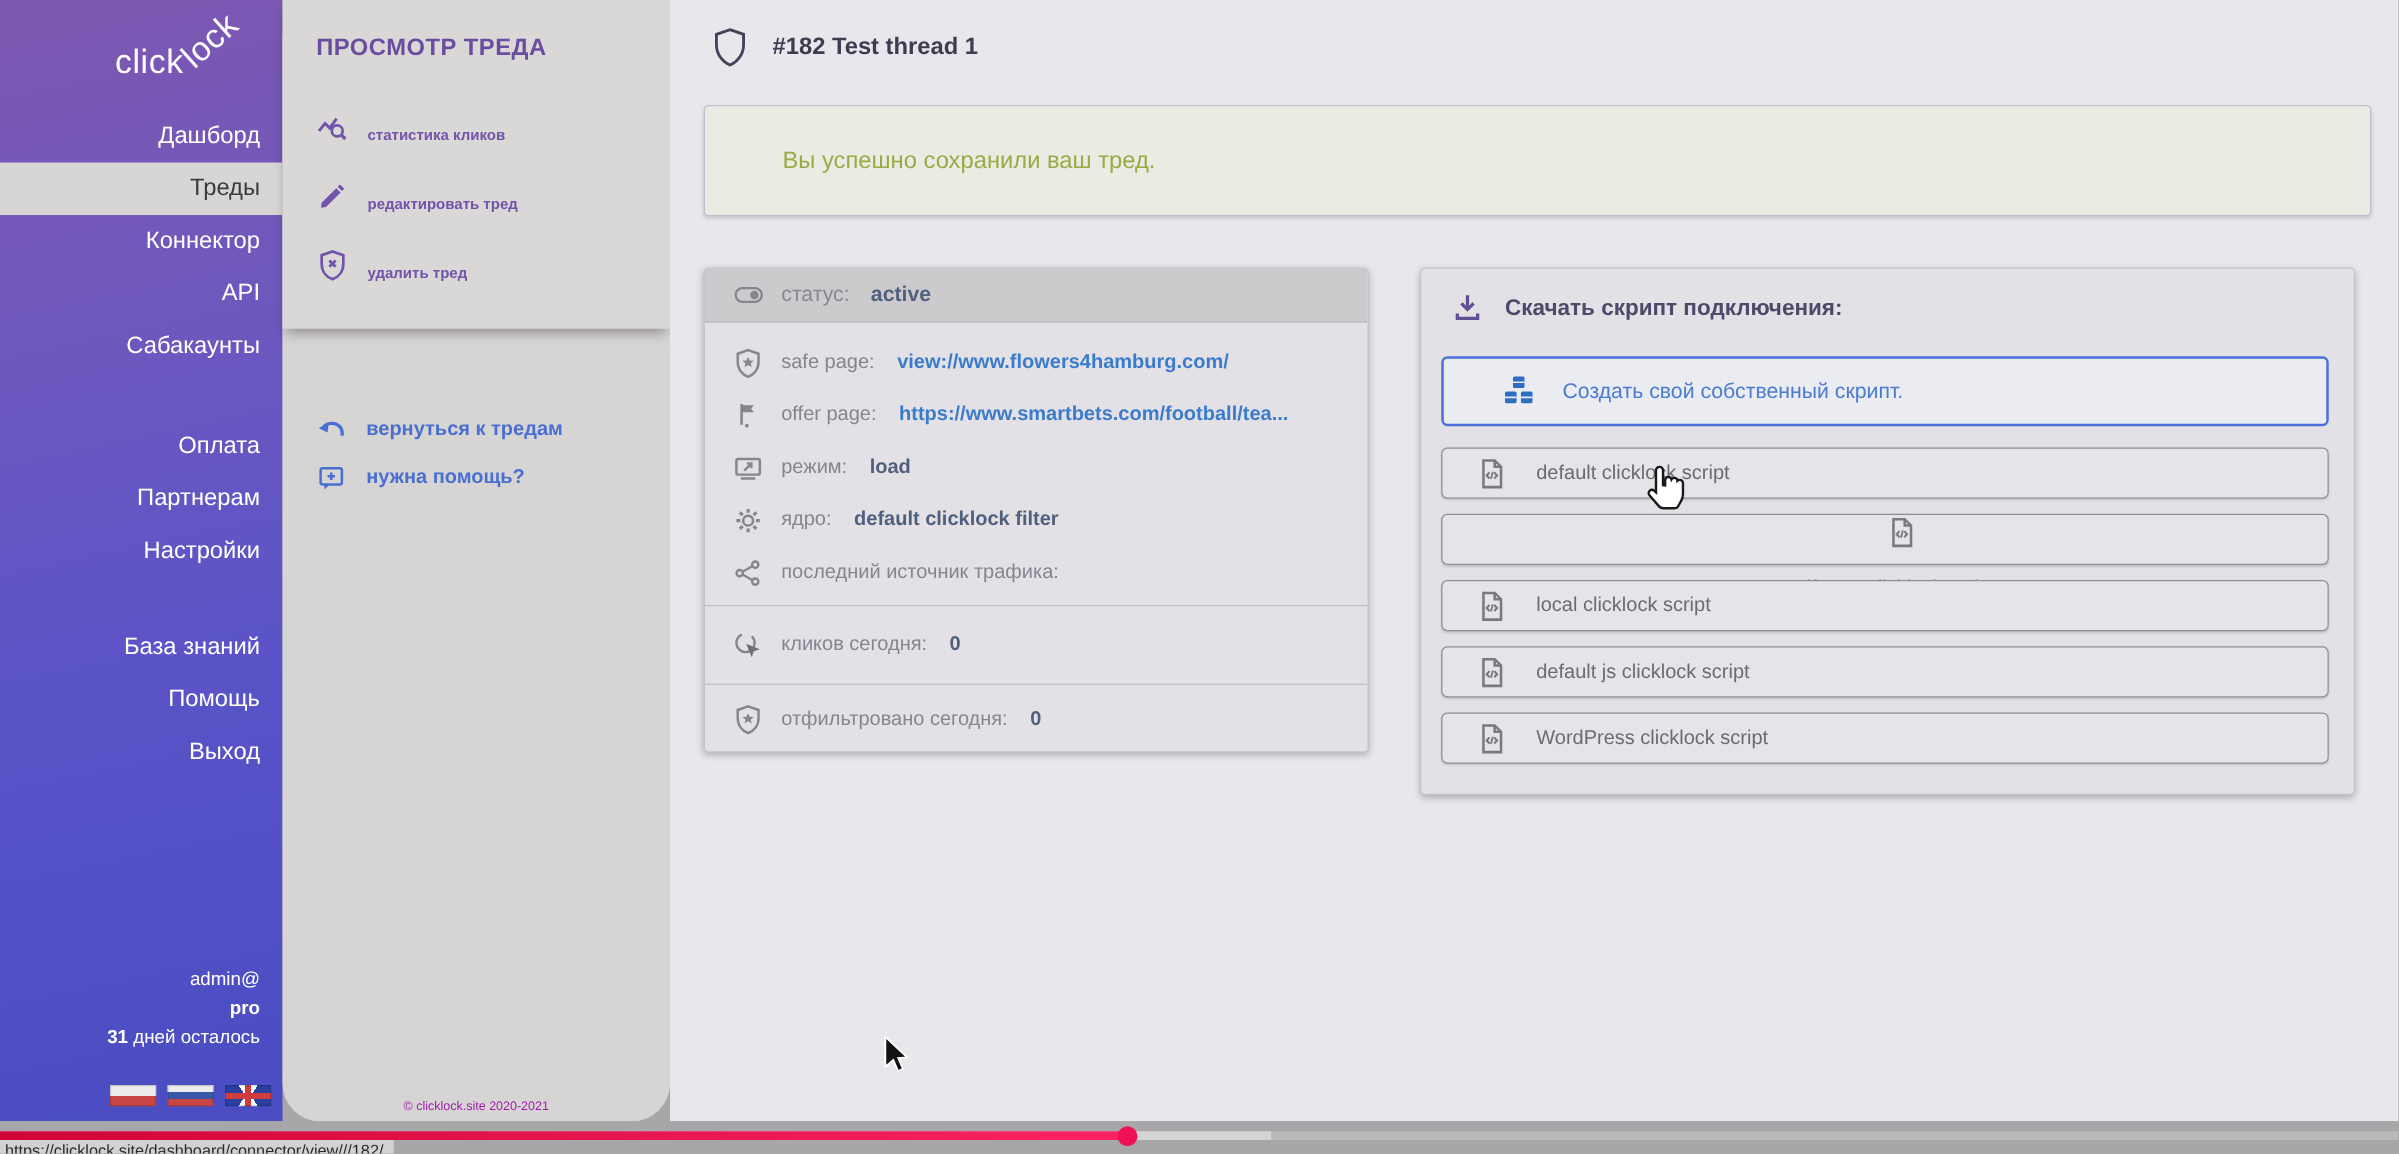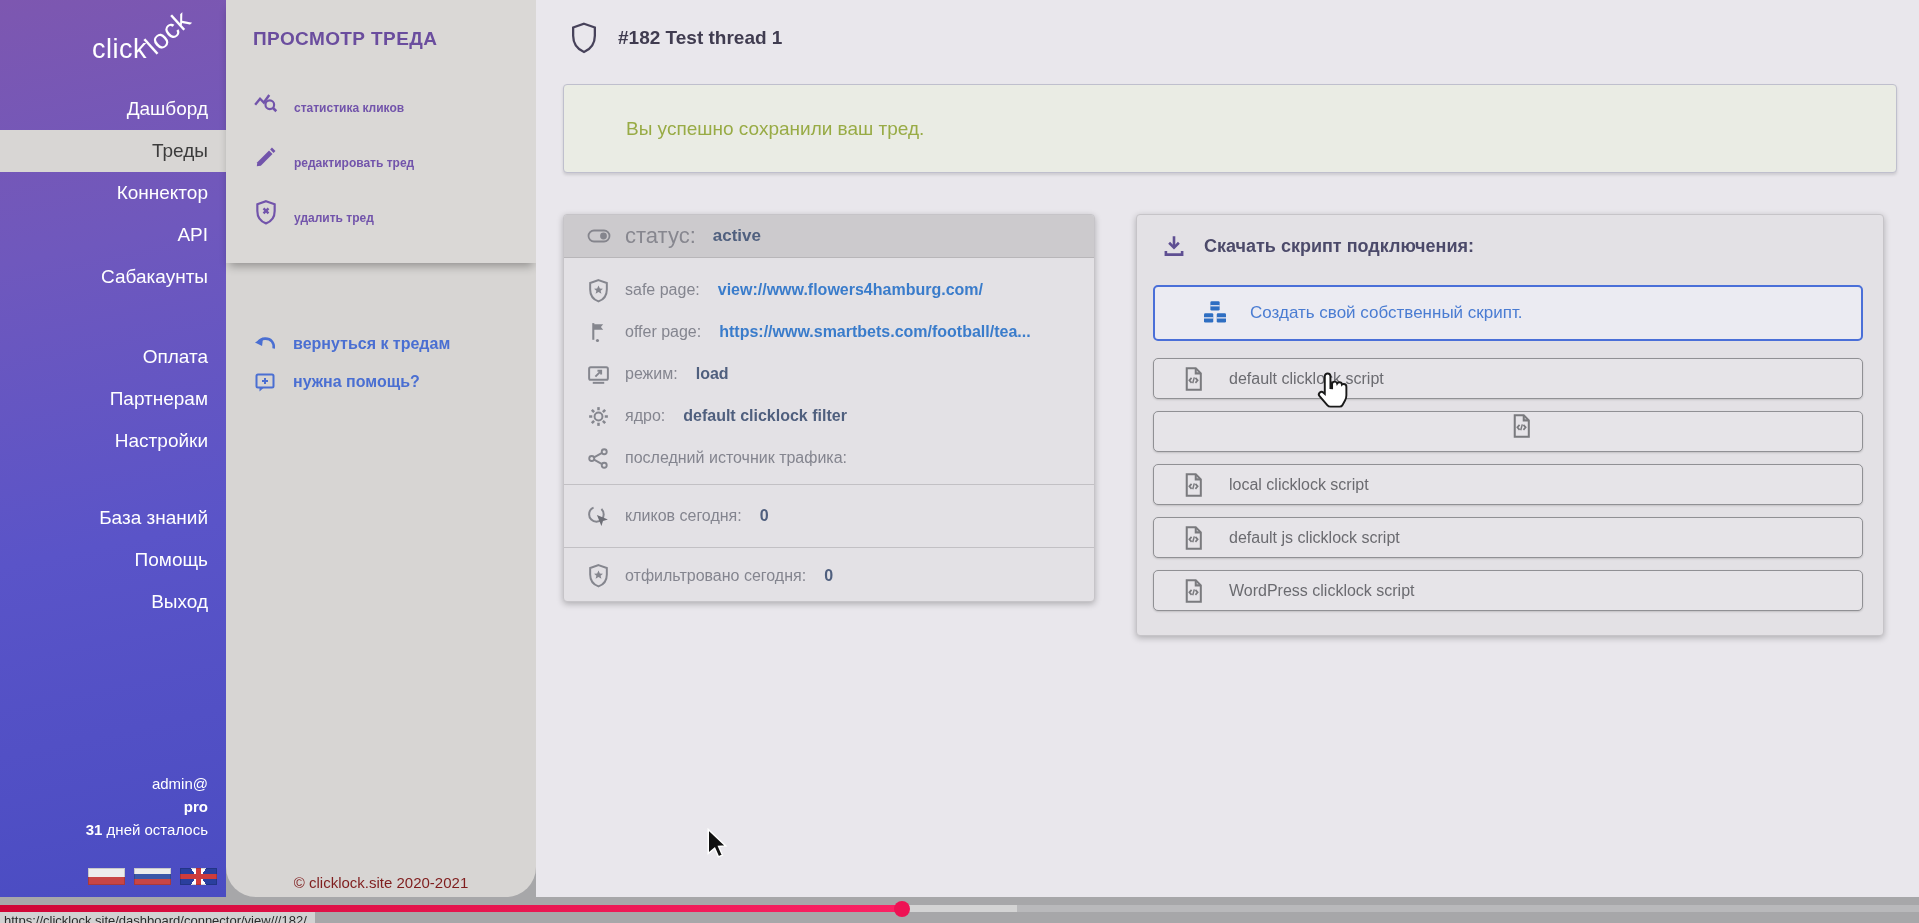--- a/index.html
+++ b/index.html
@@ -34,35 +34,35 @@
   .col2{position:absolute;left:226px;top:0;width:310px;height:897px;background:#d7d5d3;border-radius:30px;}
   .menu-panel{position:absolute;top:0;left:0;right:0;height:263px;background:#dad8d6;
     box-shadow:0 6px 9px -3px rgba(0,0,0,.33);}
   .menu-title{position:absolute;top:28px;left:27px;font-size:19px;font-weight:bold;color:#6a4d9e;letter-spacing:.4px;}
   .menu-item{position:absolute;left:27px;display:flex;align-items:flex-end;gap:15px;color:#7254ab;
     font-weight:bold;font-size:12px;cursor:pointer;}
   .mi-0{top:89px;} .mi-1{top:144px;} .mi-2{top:199px;}
   .col2-link{position:absolute;left:27px;display:flex;align-items:center;gap:15px;color:#4a6fd2;
     font-weight:bold;font-size:16px;cursor:pointer;}
   .cl-0{top:333px;} .cl-1{top:370px;}
-  .col2-copy{position:absolute;bottom:6px;width:100%;text-align:center;color:#7f1d1d;font-size:15px;}
+  .col2-copy{position:absolute;bottom:6px;width:100%;text-align:center;color:#a21caf;font-size:10px;}
 
   
   .main{position:absolute;left:536px;top:0;width:1383px;height:897px;background:#e9e7ec;}
   .page-head{position:absolute;top:22px;left:34px;display:flex;align-items:center;gap:20px;}
   .page-title{font-size:19px;font-weight:bold;color:#403c50;}
   .alert{position:absolute;left:27px;top:84px;width:1332px;height:87px;background:#eaece4;
     border:1px solid #bfbfcd;border-radius:4px;box-shadow:0 2px 3px rgba(0,0,0,.12);}
   .alert-text{position:absolute;left:62px;top:50%;transform:translateY(-50%);font-size:19px;color:#98ab45;}
 
   .card{background:#e3e1e5;border:1px solid #c6c4c8;border-radius:4px;box-shadow:0 2px 6px rgba(0,0,0,.25);}
   .card-status{position:absolute;left:27px;top:214px;width:530px;height:386px;overflow:hidden;}
   .cs-head{height:42px;background:#cccacd;border-bottom:1px solid #b8b6b9;display:flex;align-items:center;
     padding-left:22px;gap:13px;}
-  .cs-head .lbl{color:#87878f;font-size:22px;}
+  .cs-head .lbl{color:#87878f;font-size:17px;}
   .cs-head .val{color:#50607f;font-weight:bold;font-size:17px;margin-left:4px;}
   .cs-body{padding-top:11px;padding-bottom:5px;}
   .cs-row{height:42px;display:flex;align-items:center;padding-left:22px;gap:14px;font-size:16px;}
   .cs-row .lbl{color:#84858f;}
   .cs-row .val{color:#4f5f7e;font-weight:bold;margin-left:4px;}
   .cs-row .val.link{color:#3a7ccb;cursor:pointer;}
   .cs-stat{display:flex;align-items:center;padding-left:22px;gap:14px;font-size:16px;border-top:1px solid #c2c0c4;}
   .cs-stat .lbl{color:#84858f;}
   .cs-stat .val{color:#4f5f7e;font-weight:bold;margin-left:4px;}
   .st-0{height:62px;} .st-1{height:55px;}

